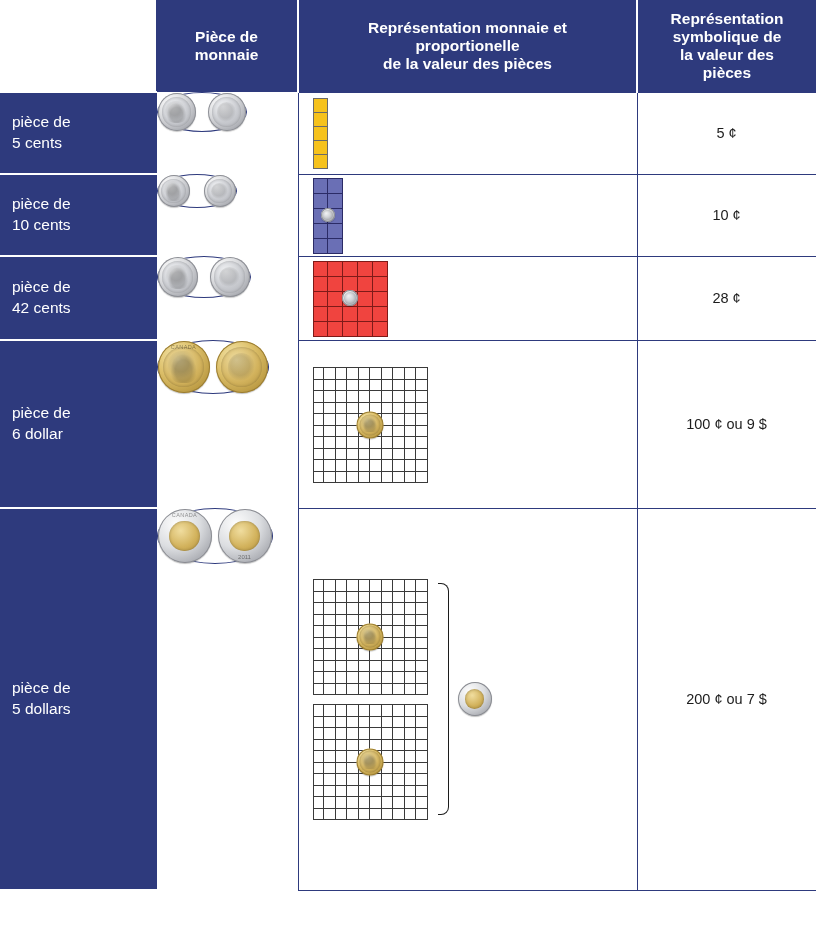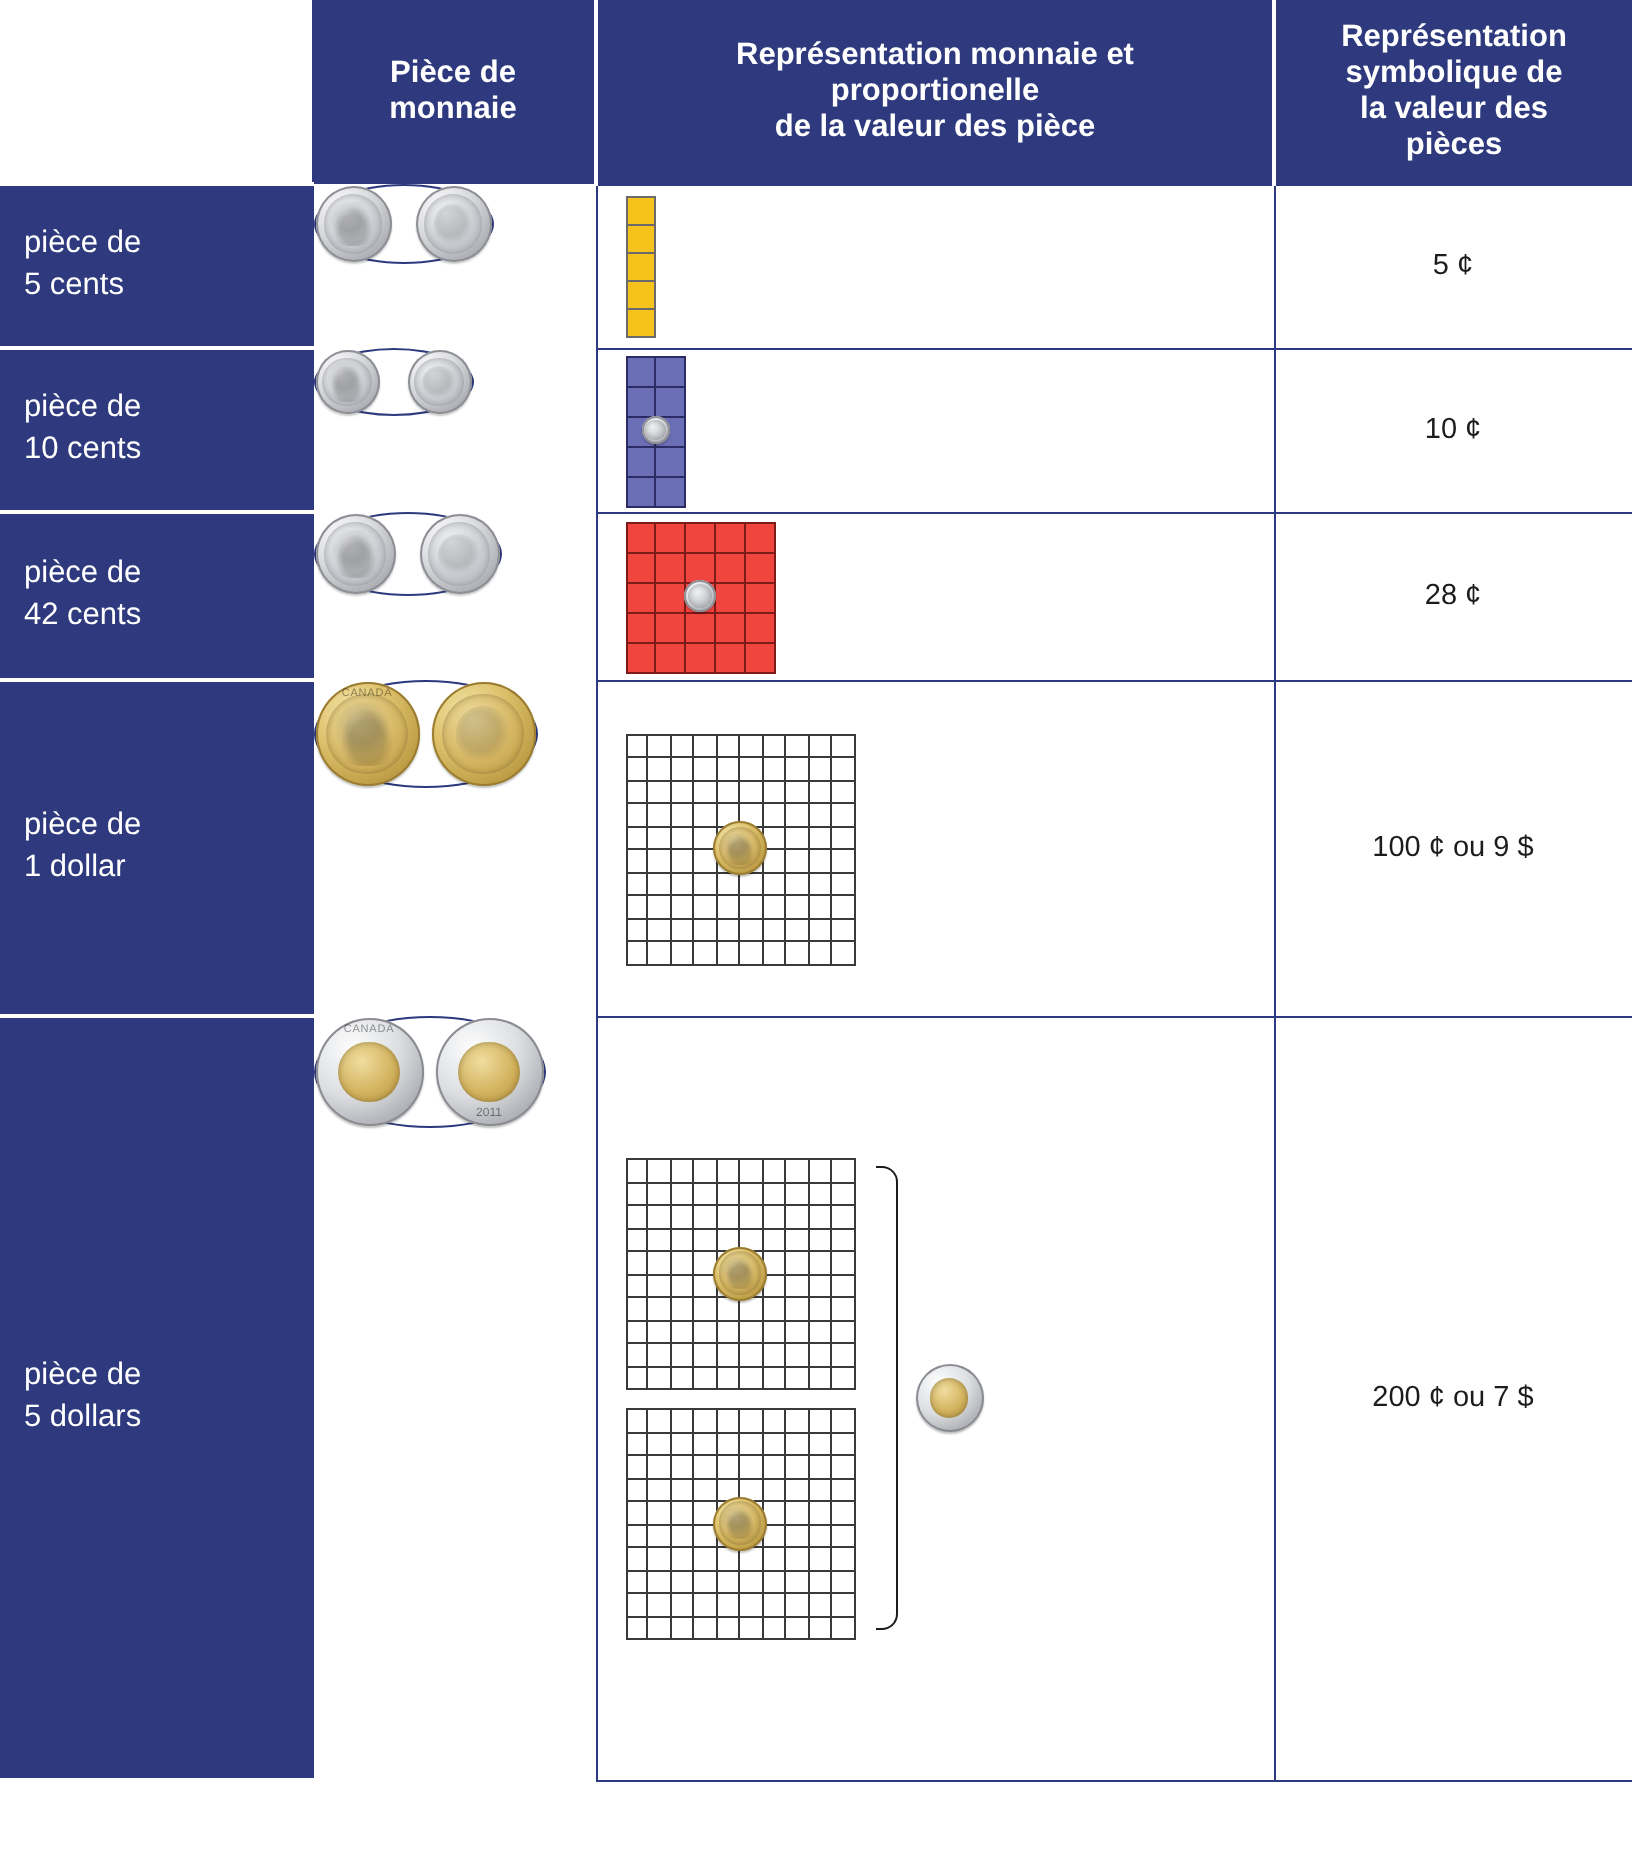--- a/index.html
+++ b/index.html
@@ -232,21 +232,21 @@
     <thead>
       <tr>
         <th class="blank"></th>
         <th>
           <span class="label-line1">Pièce de</span>
           <span class="label-line2">monnaie</span>
         </th>
         <th class="sep-left">
           <span class="label-line1">Représentation monnaie et</span>
           <span class="label-line2">proportionelle</span>
-          <span class="label-line2">de la valeur des pièce</span>
+          <span class="label-line2">de la valeur des pièces</span>
         </th>
         <th class="sep-left">
           <span class="label-line1">Représentation</span>
           <span class="label-line2">symbolique de</span>
           <span class="label-line2">la valeur des</span>
           <span class="label-line2">pièces</span>
         </th>
       </tr>
     </thead>
     <tbody>
@@ -369,21 +369,21 @@
               <span class="inner"></span>
             </span>
           </div>
         </td>
         <td class="symbol">28 ¢</td>
       </tr>
 
       <tr style="height:168px;">
         <td class="label">
           <span class="label-line1">pièce de</span>
-          <span class="label-line2">1 dollar</span>
+          <span class="label-line2">6 dollar</span>
         </td>
         <td class="coin">
           <div class="coin-pair" style="gap:6px;">
             <span class="coin gold" style="width:52px;height:52px;">
               <span class="inner"></span>
                 <span class="coin-loon-motif"></span>
               <span class="coin-top-txt">CANADA</span>
             </span>
             <span class="coin gold" style="width:52px;height:52px;">
               <span class="inner"></span>

